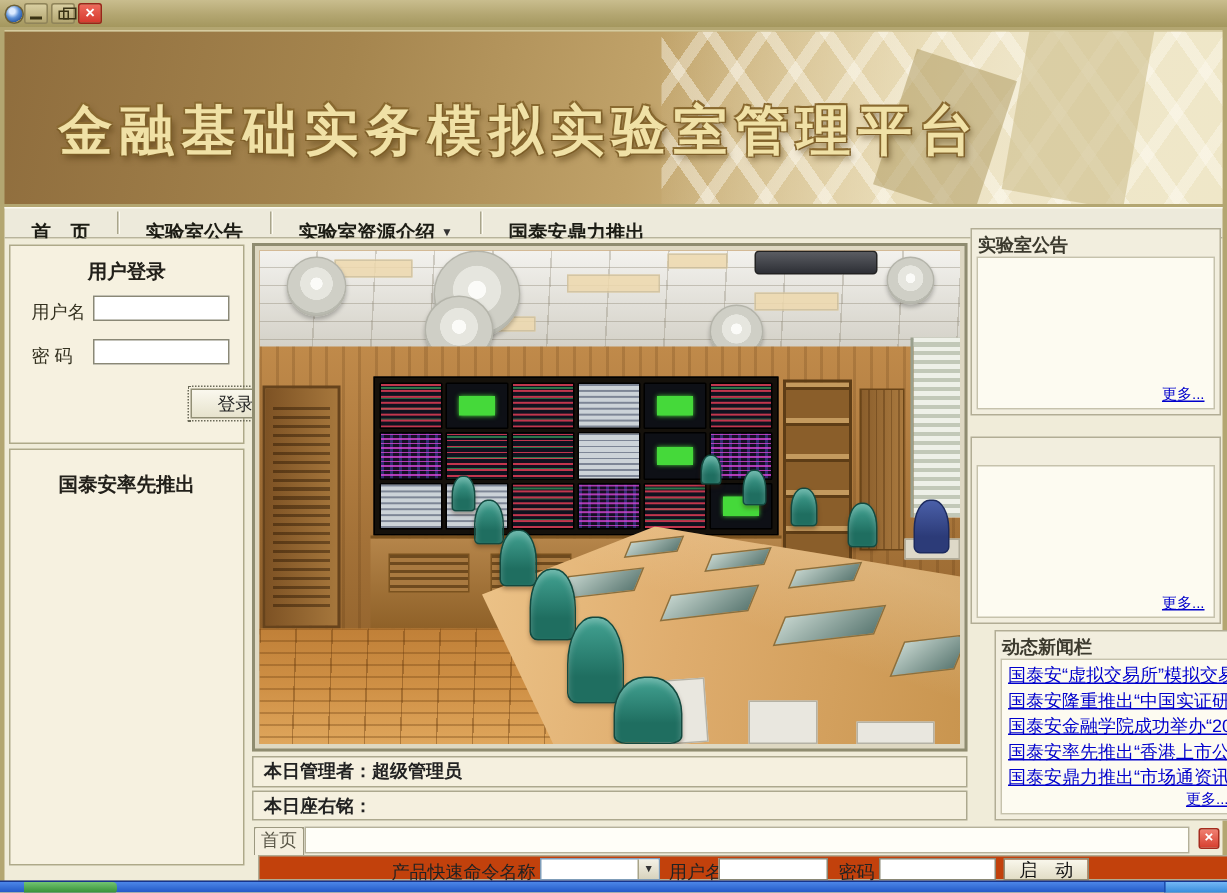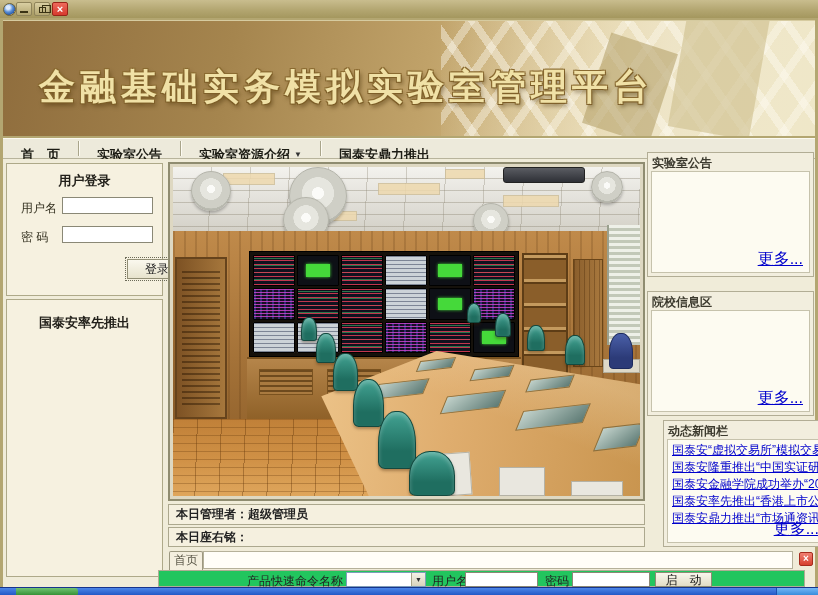--- a/index.html
+++ b/index.html
@@ -66,40 +66,40 @@
   .lbl{font-size:12px;color:#33301f;}
   .field{background:#fff;border:1px solid #8a8876;height:17px;font-size:12px;padding:0 2px;width:91px;}
   .loginbtn{width:60px;height:20px;background:linear-gradient(#faf8ee,#e7e3cd);
     border:1px solid #928f76;outline:1px dotted #6b6a58;outline-offset:1px;
     font-size:12px;color:#222;cursor:pointer;}
 
   
   .rpanel{left:647px;width:167px;background:#f2eede;border:1px solid #b2ad95;}
   .rhead{left:0;top:0;width:100%;height:17px;padding:2px 4px;font-weight:bold;font-size:12px;color:#3c3a2e;}
   .rbody{left:3px;right:3px;top:18px;bottom:3px;background:#fdfbf1;border:1px solid #c6c2ac;}
-  .more{right:6px;bottom:2px;font-size:16px;}
+  .more{right:6px;bottom:2px;font-size:10px;}
   .news-item{display:block;margin:3px 4px 0 4px;font-size:12px;line-height:14px;
     white-space:nowrap;overflow:hidden;}
 
   
   .srow{left:168px;width:477px;height:21px;background:#f5f0df;border:1px solid #aca88e;
     font-weight:bold;font-size:12px;color:#222;line-height:19px;padding-left:7px;}
 
   
   .tabstrip{left:168px;top:550px;width:647px;height:20px;}
   .tab{left:1px;top:1px;width:34px;height:19px;background:#f4efdf;
     border:1px solid #9c9880;border-bottom:none;border-radius:2px 2px 0 0;
     font-size:12px;color:#5a5748;text-align:center;line-height:17px;cursor:pointer;}
   .strip{left:35px;top:1px;right:22px;height:18px;background:#fffef8;border:1px solid #b5b19a;}
   .xbtn{width:14px;height:14px;background:linear-gradient(#f08072,#d6402f);
     border:1px solid #a52c1e;border-radius:2px;color:#fff;font-weight:bold;
     font-size:10px;line-height:12px;text-align:center;cursor:pointer;}
 
   
-  .cmdbar{left:158px;top:570px;width:647px;height:17px;background:#22c55e;border:1px solid #b0ac94;}
+  .cmdbar{left:172px;top:570px;width:647px;height:17px;background:#c2410c;border:1px solid #b0ac94;}
   .cmdlbl{font-size:12px;color:#222;top:2px;}
   .cmdfield{background:#fff;border:1px solid #8a8876;height:15px;top:1px;font-size:12px;padding:0 2px;}
   .ddown{left:187px;top:1px;width:80px;height:15px;background:#fff;border:1px solid #7f9db9;cursor:pointer;}
   .ddbtn{right:0;top:0;width:14px;height:13px;background:linear-gradient(#f4f1e6,#d8d3bd);
     border-left:1px solid #a8a488;text-align:center;font-size:7px;line-height:13px;color:#333;}
   .startbtn{left:496px;top:1px;width:57px;height:15px;background:linear-gradient(#f9f7ec,#e2ddc6);
     border:1px solid #8f8c74;font-size:12px;line-height:12px;text-align:center;cursor:pointer;color:#111;}
 
   
   .taskbar{left:0;top:587px;width:818px;height:8px;
@@ -320,21 +320,20 @@
 </div>
 
 <div class="a rpanel" style="top:152px;height:125px;">
   <div class="a rhead">实验室公告</div>
   <div class="a rbody">
     <a class="a more">更多...</a>
   </div>
 </div>
 
 <div class="a rpanel" style="top:291px;height:125px;">
-  <div class="a rhead">院校信息区</div>
   <div class="a rbody">
     <a class="a more">更多...</a>
   </div>
 </div>
 
 <div class="a rpanel" style="top:420px;height:127px;margin-left:16px;">
   <div class="a rhead">动态新闻栏</div>
   <div class="a rbody">
     <a class="news-item">国泰安“虚拟交易所”模拟交易系统...</a>
     <a class="news-item">国泰安隆重推出“中国实证研究网”...</a>

